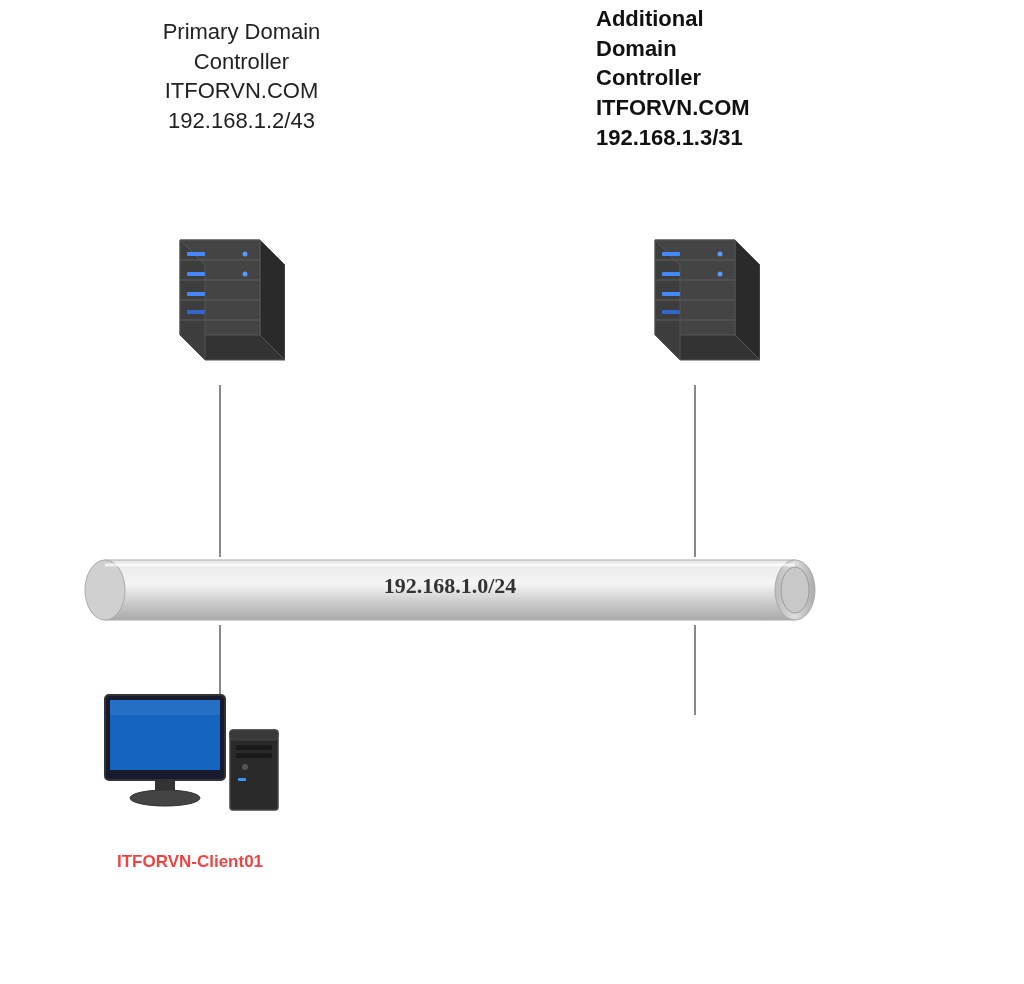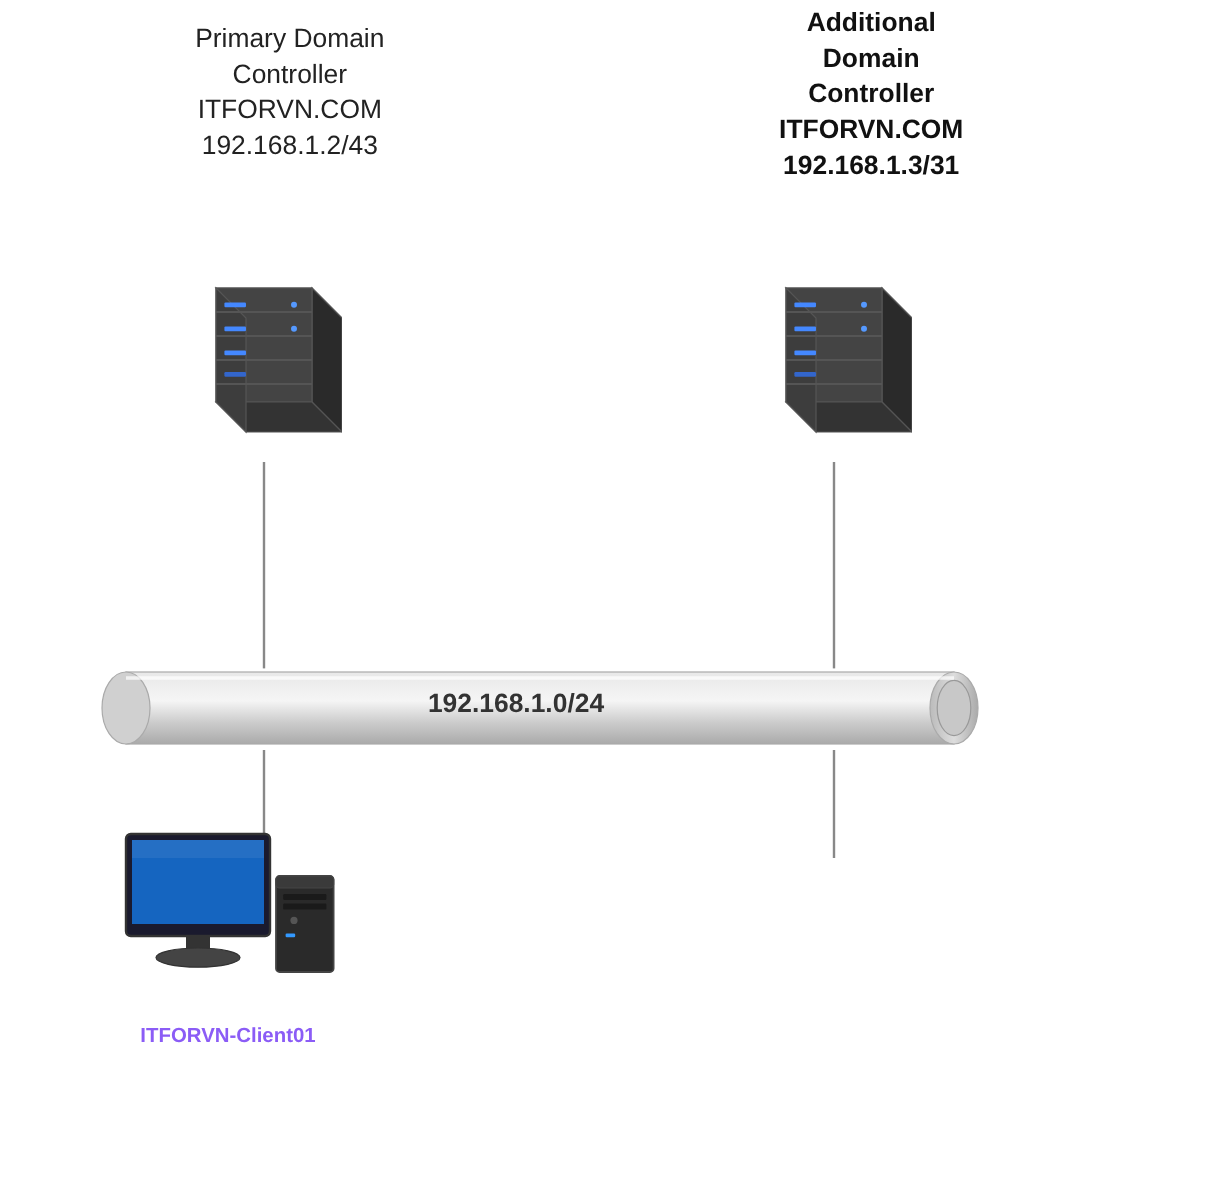--- a/index.html
+++ b/index.html
@@ -28,21 +28,21 @@
       font-size: 22px;
       color: #222;
       line-height: 1.35;
     }
 
     .label-additional {
       position: absolute;
       left: 596px;
       top: 4px;
       width: 260px;
-      text-align: center;
+      text-align: left;
       font-size: 22px;
       color: #111;
       font-weight: bold;
       line-height: 1.35;
     }
 
     .label-additional .first-line {
       font-weight: bold;
     }
 
@@ -69,21 +69,21 @@
     .client-right {
       position: absolute;
       left: 580px;
       top: 690px;
     }
 
     .client-label {
       text-align: center;
       font-size: 17px;
       font-weight: bold;
-      color: #8b5cf6;
+      color: #ef4444;
       margin-top: 8px;
     }
 
     
     .network-tube {
       position: absolute;
       left: 70px;
       top: 555px;
       width: 760px;
       height: 70px;
@@ -91,27 +91,28 @@
 
     
     .connector-line {
       position: absolute;
       background: #888;
       width: 2px;
     }
 
     .network-label {
       position: absolute;
-      left: 300px;
+      left: 320px;
       top: 573px;
       font-size: 22px;
       font-weight: bold;
       color: #333;
       width: 260px;
       text-align: center;
+      font-family: Liberation Serif, serif;
     }
   </style>
 </head>
 <body>
 
 <div class="diagram-container">
 
   <div class="label-primary">
     <span>Primary Domain</span><br>
     <span>Controller</span><br>

